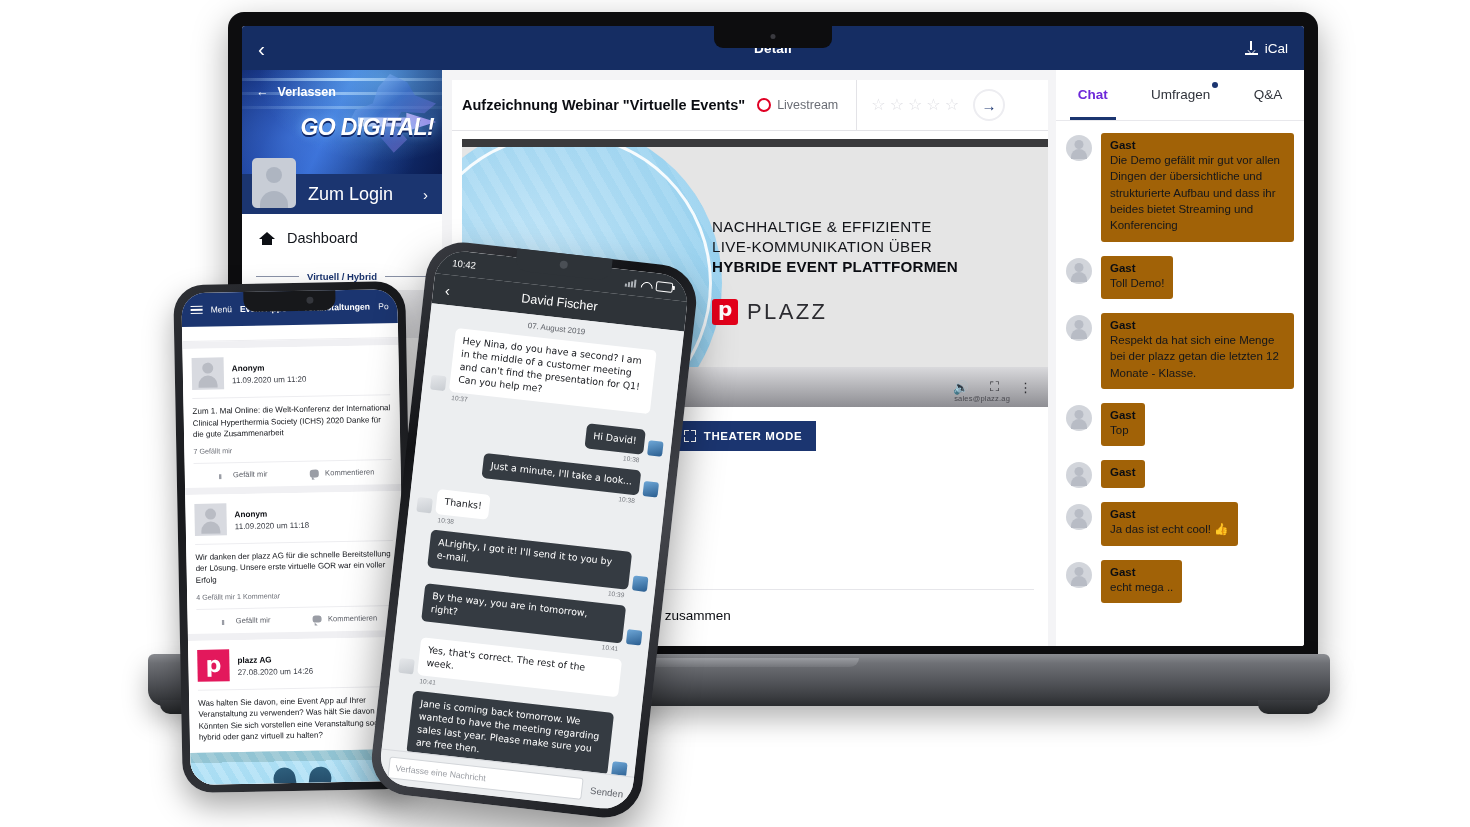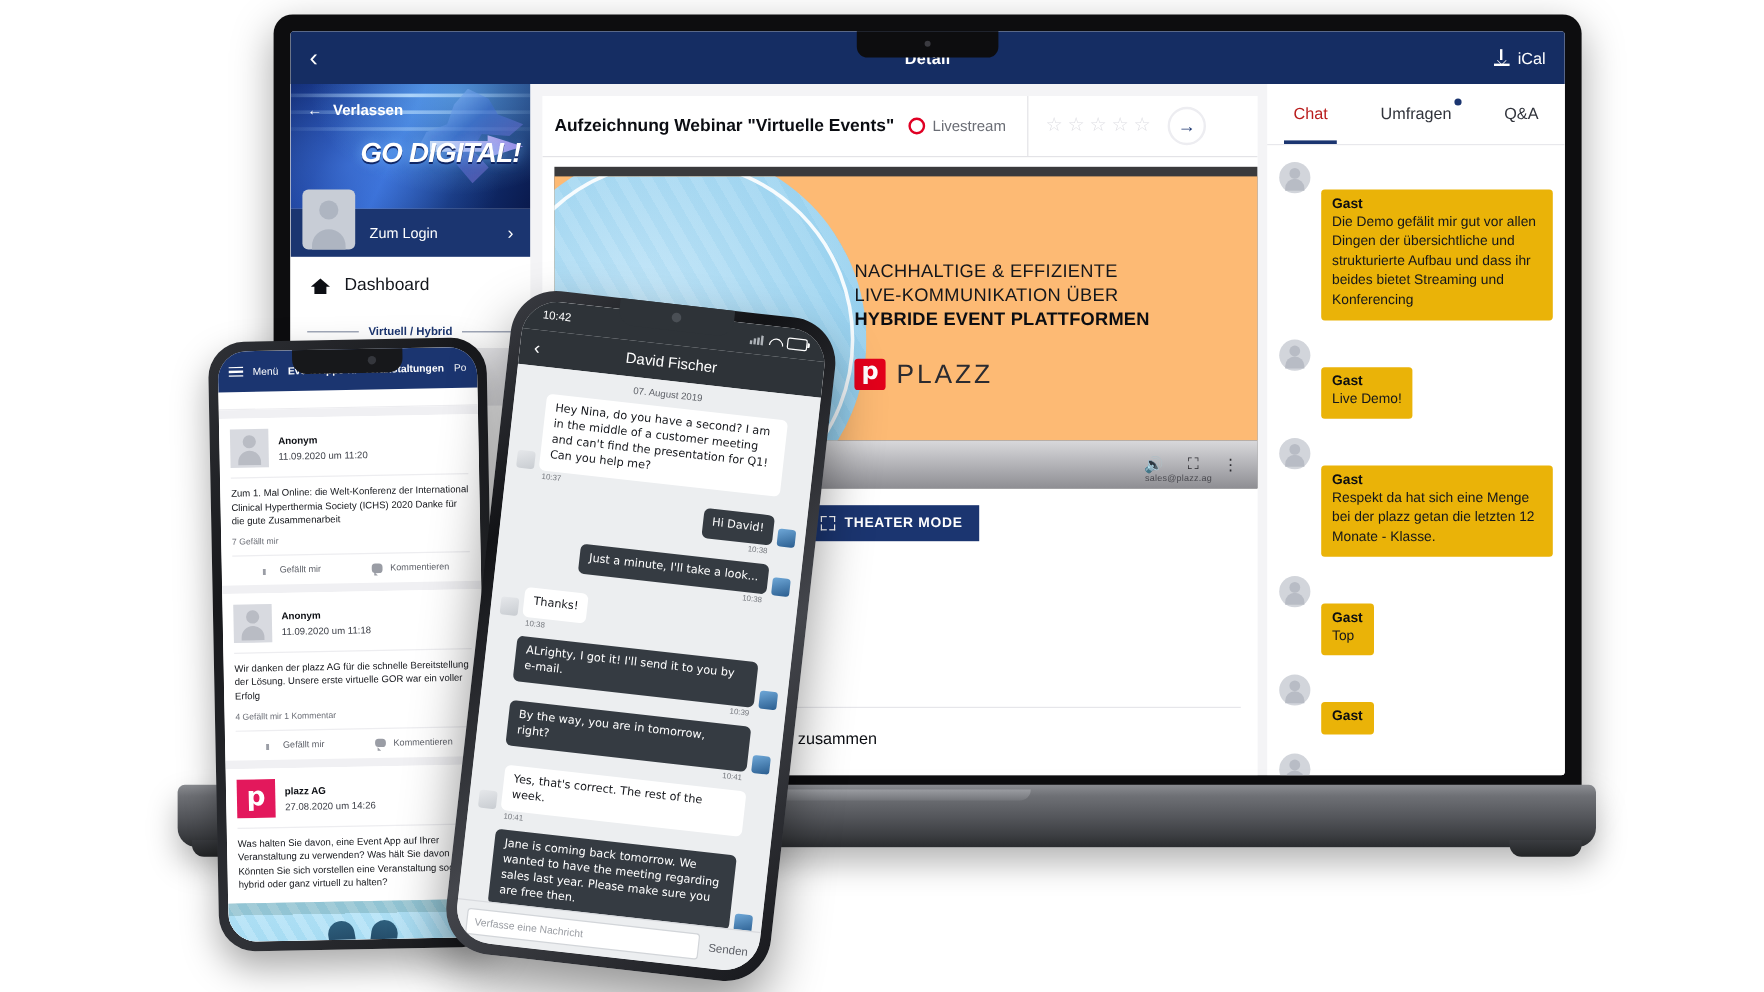--- a/index.html
+++ b/index.html
@@ -53,21 +53,21 @@
      background:linear-gradient(90deg,rgba(255,255,255,.85),rgba(180,150,255,.9));
      clip-path:polygon(0 28%,62% 28%,62% 4%,100% 50%,62% 96%,62% 72%,0 72%);opacity:.9;}
   .hero-godigital{position:absolute;left:28px;right:8px;top:90px;color:#fff;font-size:23px;font-weight:bold;font-style:italic;letter-spacing:-.6px;
      text-shadow:0 2px 0 rgba(10,30,90,.9),0 0 10px rgba(120,190,255,.75);text-align:right;line-height:1;}
   .side-leave{position:absolute;left:0;top:0;height:44px;display:flex;align-items:center;gap:9px;padding-left:14px;color:#fff;font-size:12.5px;font-weight:bold;z-index:6;cursor:pointer;}
 
   .side-login{position:absolute;left:0;top:104px;width:200px;height:40px;background:#1b3570;display:flex;align-items:center;z-index:7;cursor:pointer;}
   .login-av{position:absolute;left:10px;top:-16px;width:44px;height:50px;background:#c8cdd6;border-radius:5px;overflow:hidden;}
   .login-av:before{content:"";position:absolute;left:50%;transform:translateX(-50%);top:9px;width:16px;height:16px;border-radius:50%;background:#aeb5c1;}
   .login-av:after{content:"";position:absolute;left:50%;transform:translateX(-50%);bottom:-3px;width:28px;height:20px;border-radius:14px 14px 0 0;background:#aeb5c1;}
-  .login-lbl{margin-left:66px;color:#fff;font-size:12px;font-weight:500;}
+  .login-lbl{margin-left:66px;color:#fff;font-size:18px;font-weight:500;}
   .login-chev{position:absolute;right:14px;color:#fff;font-size:15px;}
 
   .side-item{display:flex;align-items:center;gap:12px;height:48px;padding-left:16px;font-size:14.5px;color:#13161c;cursor:pointer;}
   .side-item.active{background:#ebebee;}
   .side-divider{display:flex;align-items:center;gap:8px;padding:0 14px;height:28px;}
   .side-divider .ln{flex:1;height:1px;background:#8b93a8;}
   .side-divider .tx{font-size:9.5px;color:#1b3570;font-weight:bold;white-space:nowrap;}
   .ico-home,.ico-cam{display:inline-block;width:17px;height:15px;position:relative;flex:0 0 17px;}
   .ico-home:before{content:"";position:absolute;left:1px;top:1px;width:0;height:0;border-left:8px solid transparent;border-right:8px solid transparent;border-bottom:7px solid #0d0f14;}
   .ico-home:after{content:"";position:absolute;left:3.5px;top:7px;width:10px;height:7px;background:#0d0f14;}
@@ -80,21 +80,21 @@
   .main-head{display:flex;align-items:center;height:50px;border-bottom:1px solid #e3e3e7;flex:0 0 50px;}
   .mh-title{font-size:14.5px;font-weight:bold;color:#0b0d12;padding-left:10px;white-space:nowrap;}
   .mh-live{display:flex;align-items:center;gap:6px;margin-left:12px;font-size:12.5px;color:#6a6d75;}
   .live-dot{width:10px;height:10px;border-radius:50%;border:2.2px solid #e00024;}
   .mh-sep{width:1px;height:50px;background:#e3e3e7;margin-left:18px;}
   .mh-stars{display:flex;gap:4px;padding:0 14px;}
   .star{font-size:16px;color:#dedee3;line-height:1;}
   .mh-arrow{width:28px;height:28px;border-radius:50%;border:2px solid #ededf1;display:flex;align-items:center;justify-content:center;color:#1b3570;font-size:15px;cursor:pointer;flex:0 0 28px;}
 
   .video-wrap{margin:8px 0 0 10px;background:#3a3a3c;position:relative;height:268px;flex:0 0 268px;}
-  .video-inner{position:absolute;left:0;right:0;top:8px;bottom:40px;background:#fdba74;overflow:hidden;}
+  .video-inner{position:absolute;left:0;right:0;top:8px;bottom:40px;background:#e5e5e5;overflow:hidden;}
   .slide-orb{position:absolute;left:-60px;top:-24px;width:320px;height:320px;border-radius:50%;
      background:
        repeating-linear-gradient(60deg, rgba(140,205,240,.28) 0 9px, rgba(175,222,248,.28) 9px 18px),
        radial-gradient(circle at 42% 42%, #cfeaf8 0%, #a8d8f0 55%, #7dc3e8 100%);}
   .slide-orb:after{content:"";position:absolute;left:10px;top:10px;right:10px;bottom:10px;border-radius:50%;border:3px solid rgba(255,255,255,.9);}
   .orb-h1,.orb-h2{position:absolute;bottom:0;width:52px;height:150px;border-radius:26px 26px 0 0;
      background:linear-gradient(180deg,#2a5f82 0%,#16304c 70%,#0d1d30 100%);}
   .orb-h1{left:70px;transform:rotate(-8deg);}
   .orb-h2{left:128px;transform:rotate(7deg);}
   .slide-txt{position:absolute;left:250px;top:70px;right:18px;}
@@ -119,29 +119,29 @@
 
   .links-zone{padding:26px 0 0 12px;}
   .dl-link{font-size:13.5px;font-weight:bold;color:#0b0d12;margin-bottom:40px;cursor:pointer;}
   .desc-sep{height:1px;background:#e6e6ea;margin:2px 14px 0 0;}
   .desc-txt{font-size:13.5px;color:#0b0d12;padding:16px 14px 0 12px;line-height:1.5;}
 
   
   .lt-chat{width:248px;flex:0 0 248px;background:#fff;display:flex;flex-direction:column;margin-left:8px;}
   .chat-tabs{display:flex;height:50px;flex:0 0 50px;align-items:center;justify-content:space-around;border-bottom:1px solid #e8e8ec;position:relative;}
   .chat-tab{font-size:13.5px;color:#30333b;position:relative;cursor:pointer;padding-bottom:2px;}
-  .chat-tab.active{font-weight:normal;color:#b91c1c;}
+  .chat-tab.active{font-weight:bold;color:#6d28d9;}
   .chat-tab.active:after{content:"";position:absolute;left:-8px;right:-8px;bottom:-16px;height:3px;background:#1b3570;}
   .tab-dot{position:absolute;right:-8px;top:-5px;width:6px;height:6px;border-radius:50%;background:#1b3570;}
   .chat-list{flex:1;overflow:hidden;padding:12px 10px 0 10px;}
   .chat-msg{display:flex;gap:9px;margin-bottom:14px;}
   .av{width:26px;height:26px;border-radius:50%;background:#d2d5db;position:relative;flex:0 0 26px;margin-top:2px;}
   .av:before{content:"";position:absolute;left:50%;transform:translateX(-50%);top:5px;width:9px;height:9px;border-radius:50%;background:#b8bcc5;}
   .av:after{content:"";position:absolute;left:50%;transform:translateX(-50%);bottom:2px;width:16px;height:10px;border-radius:8px 8px 0 0;background:#b8bcc5;}
-  .bubble{background:#eab308;border-radius:3px;padding:6px 9px 8px 9px;margin-top:25px;}
+  .bubble{background:#a16207;border-radius:3px;padding:6px 9px 8px 9px;}
   .bub-name{font-size:11.5px;font-weight:bold;color:#0b0d12;margin-bottom:1px;}
   .bub-text{font-size:11.5px;color:#14161b;line-height:1.42;}
 
   
   .phone-a{position:absolute;left:178px;top:283px;width:232px;height:508px;transform:rotate(-1.1deg);}
   .pa-frame{position:absolute;inset:0;background:linear-gradient(135deg,#2f3136,#17181b 30%,#303237 70%,#141518);border-radius:30px;box-shadow:0 14px 30px rgba(0,0,0,.34);}
   .pa-screen{position:absolute;left:8px;top:8px;right:8px;bottom:8px;background:#fff;border-radius:24px;overflow:hidden;}
   .pa-notch{position:absolute;left:50%;transform:translateX(-50%);top:8px;width:92px;height:20px;background:#17181b;border-radius:0 0 12px 12px;z-index:9;}
   .pa-notch i{position:absolute;right:22px;top:6px;width:7px;height:7px;border-radius:50%;background:#34363c;display:block;}
   .pa-bar{height:34px;background:#1b3570;display:flex;align-items:center;gap:8px;padding:0 9px;color:#fff;font-size:8.5px;position:relative;z-index:5;}
@@ -352,21 +352,21 @@
               <div class="bubble">
                 <div class="bub-name">Gast</div>
                 <div class="bub-text">Die Demo gefälit mir gut vor allen Dingen der übersichtliche und strukturierte Aufbau und dass ihr beides bietet Streaming und Konferencing</div>
               </div>
             </div>
 
             <div class="chat-msg">
               <span class="av"></span>
               <div class="bubble">
                 <div class="bub-name">Gast</div>
-                <div class="bub-text">Live Demo!</div>
+                <div class="bub-text">Toll Demo!</div>
               </div>
             </div>
 
             <div class="chat-msg">
               <span class="av"></span>
               <div class="bubble">
                 <div class="bub-name">Gast</div>
                 <div class="bub-text">Respekt da hat sich eine Menge bei der plazz getan die letzten 12 Monate - Klasse.</div>
               </div>
             </div>

